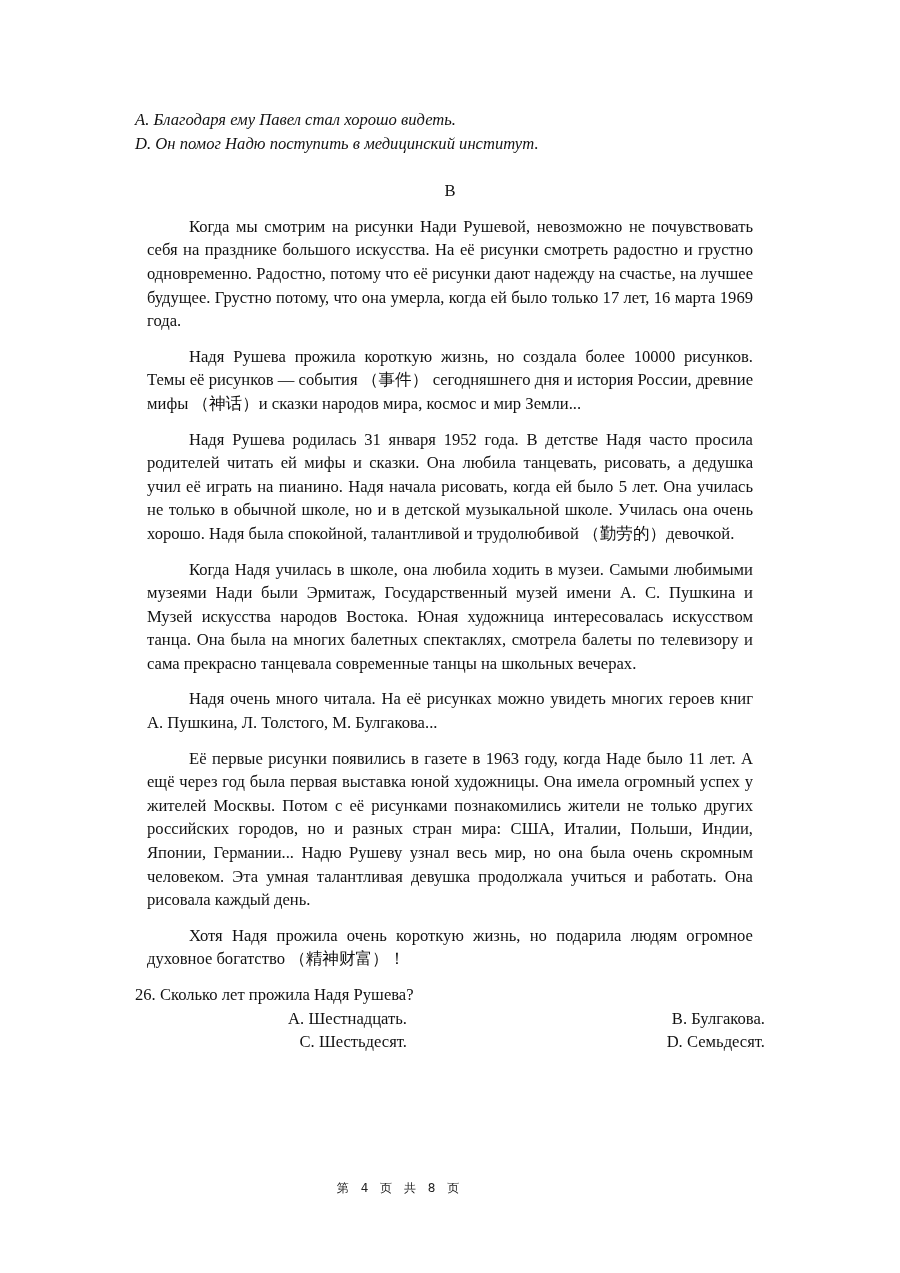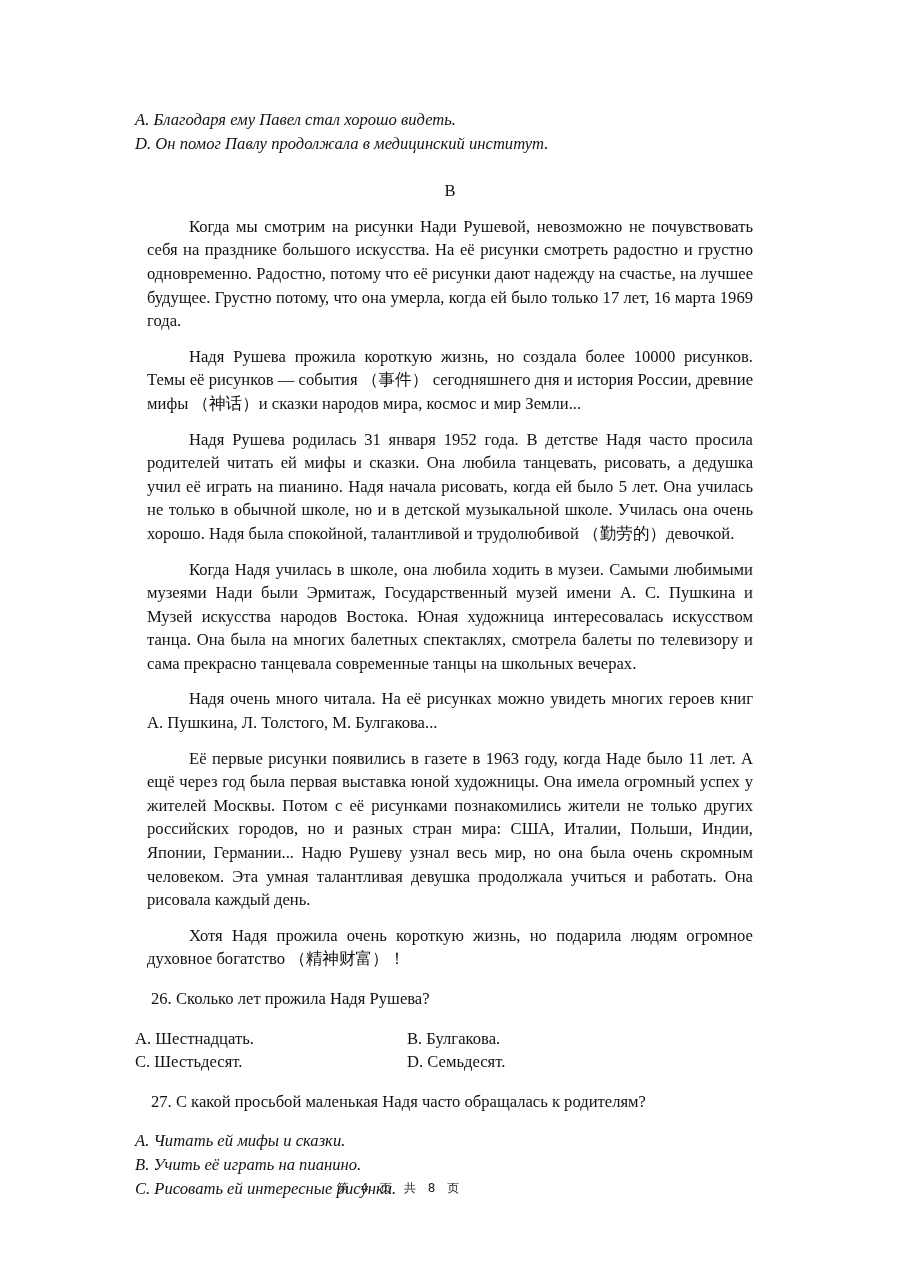--- a/index.html
+++ b/index.html
@@ -32,47 +32,48 @@
       text-align: center;
       margin-top: 24px;
       margin-bottom: 0;
     }
     .para {
       text-align: justify;
       text-indent: 42px;
       margin: 12px;
     }
     .q {
-      margin: 16px;
+      margin: 0;
       white-space: nowrap;
     }
     .opts-2col {
       display: grid;
       grid-template-columns: 272px 1fr;
+      text-align: right;
     }
     .footer {
       position: absolute;
       left: 0;
       width: 800px;
       top: 1180px;
       text-align: center;
       font-family: "DejaVu Sans", sans-serif;
       font-size: 12px;
       color: #222;
       letter-spacing: 4px;
     }
   </style>
 </head>
 <body>
 
 <div class="page">
 
   <div>
     <span class="opt-line">A. Благодаря ему Павел стал хорошо видеть.</span>
-    <span class="opt-line">D. Он помог Павлу продолжала в медицинский институт.</span>
+    <span class="opt-line">D. Он помог Надю поступить в медицинский институт.</span>
   </div>
 
   <div class="section-letter">B</div>
 
   <div>
     <p class="para">Когда мы смотрим на рисунки Нади Рушевой, невозможно не почувствовать себя на празднике большого искусства. На её рисунки смотреть радостно и грустно одновременно. Радостно, потому что её рисунки дают надежду на счастье, на лучшее будущее. Грустно потому, что она умерла, когда ей было только 17 лет, 16 марта 1969 года.</p>
     <p class="para">Надя Рушева прожила короткую жизнь, но создала более 10000 рисунков. Темы её рисунков — события （事件） сегодняшнего дня и история России, древние мифы （神话）и сказки народов мира, космос и мир Земли...</p>
     <p class="para">Надя Рушева родилась 31 января 1952 года. В детстве Надя часто просила родителей читать ей мифы и сказки. Она любила танцевать, рисовать, а дедушка учил её играть на пианино. Надя начала рисовать, когда ей было 5 лет. Она училась не только в обычной школе, но и в детской музыкальной школе. Училась она очень хорошо. Надя была спокойной, талантливой и трудолюбивой （勤劳的）девочкой.</p>
     <p class="para">Когда Надя училась в школе, она любила ходить в музеи. Самыми любимыми музеями Нади были Эрмитаж, Государственный музей имени А. С. Пушкина и Музей искусства народов Востока. Юная художница интересовалась искусством танца. Она была на многих балетных спектаклях, смотрела балеты по телевизору и сама прекрасно танцевала современные танцы на школьных вечерах.</p>
     <p class="para">Надя очень много читала. На её рисунках можно увидеть многих героев книг А. Пушкина, Л. Толстого, М. Булгакова...</p>
@@ -83,22 +84,16 @@
   <div>
     <p class="q">26. Сколько лет прожила Надя Рушева?</p>
     <div class="opts-2col">
       <span>A. Шестнадцать.</span>
       <span>B. Булгакова.</span>
       <span>C. Шестьдесят.</span>
       <span>D. Семьдесят.</span>
     </div>
   </div>
 
-  <div>
-    <p class="q">27. С какой просьбой маленькая Надя часто обращалась к родителям?</p>
-    <span class="opt-line">A. Читать ей мифы и сказки.</span>
-    <span class="opt-line">B. Учить её играть на пианино.</span>
-    <span class="opt-line">C. Рисовать ей интересные рисунки.</span>
-  </div>
 
 </div>
 
 <div class="footer">第 4 页 共 8 页</div>
 
 </body></html>

